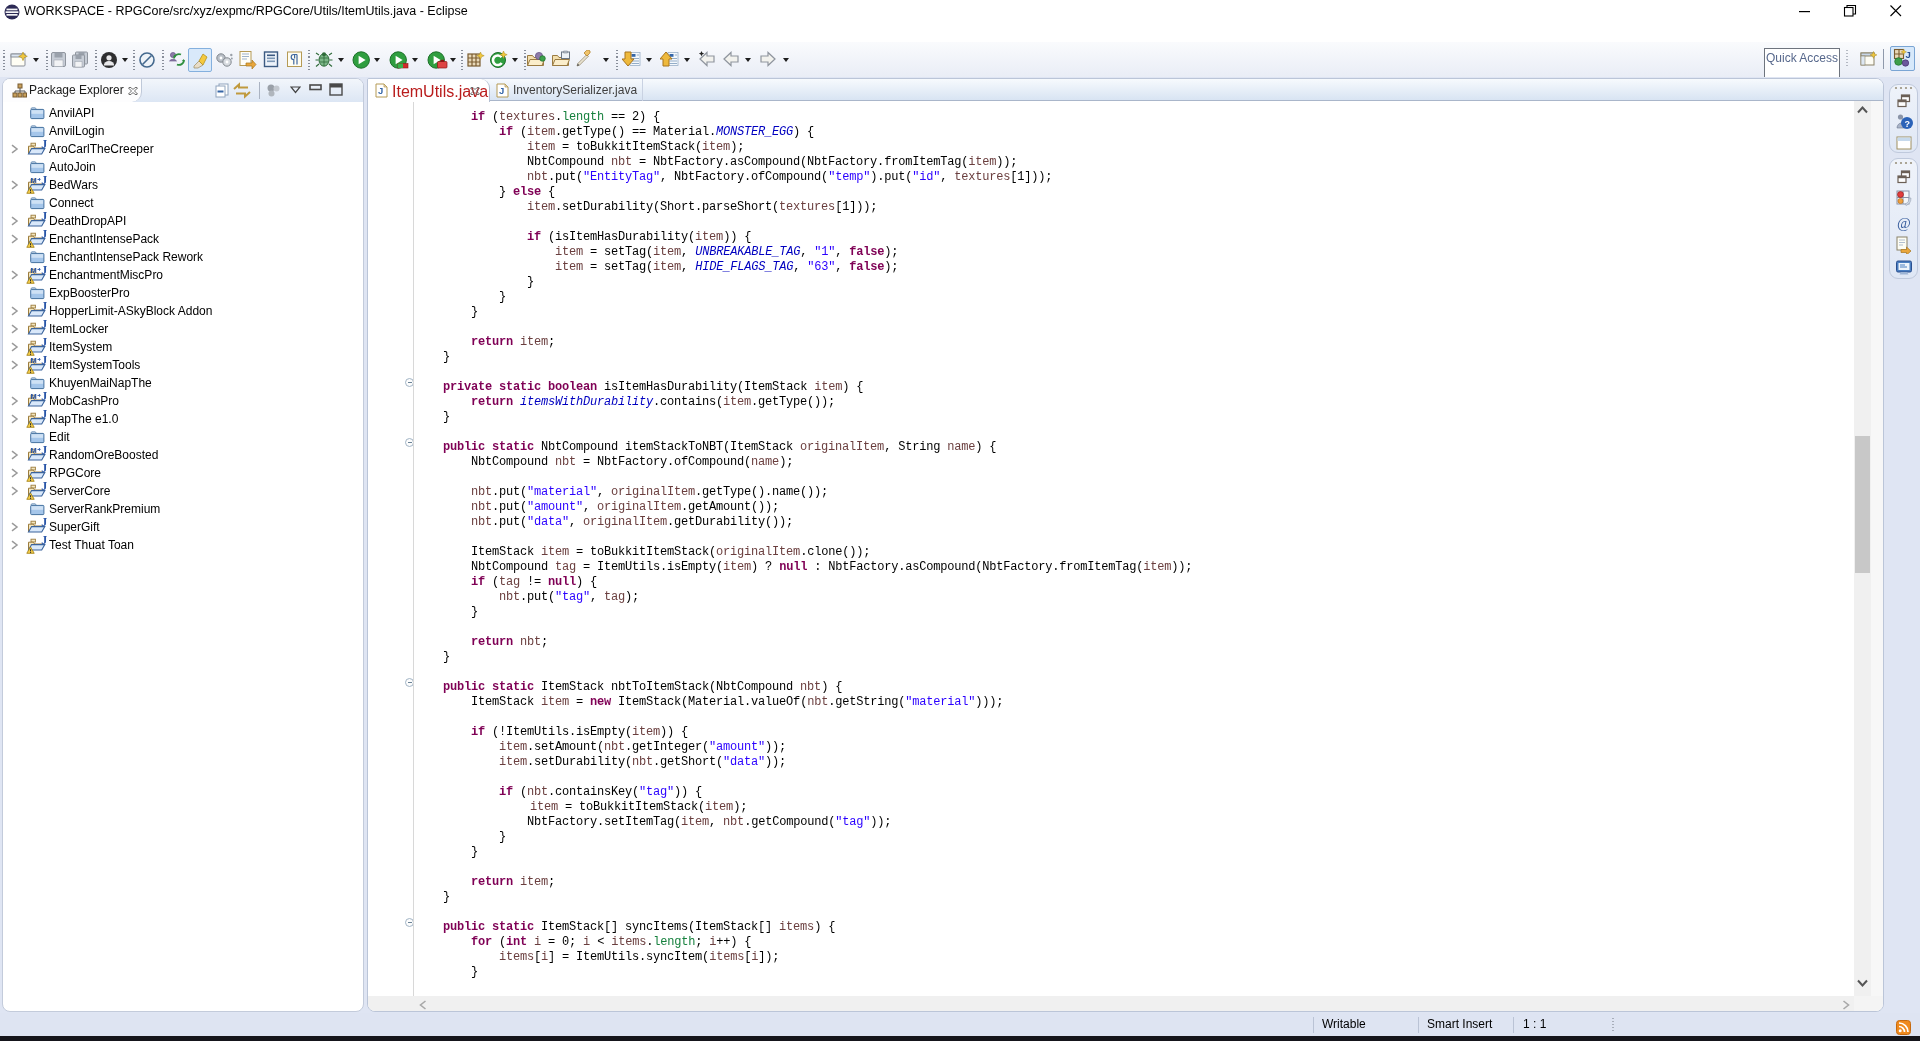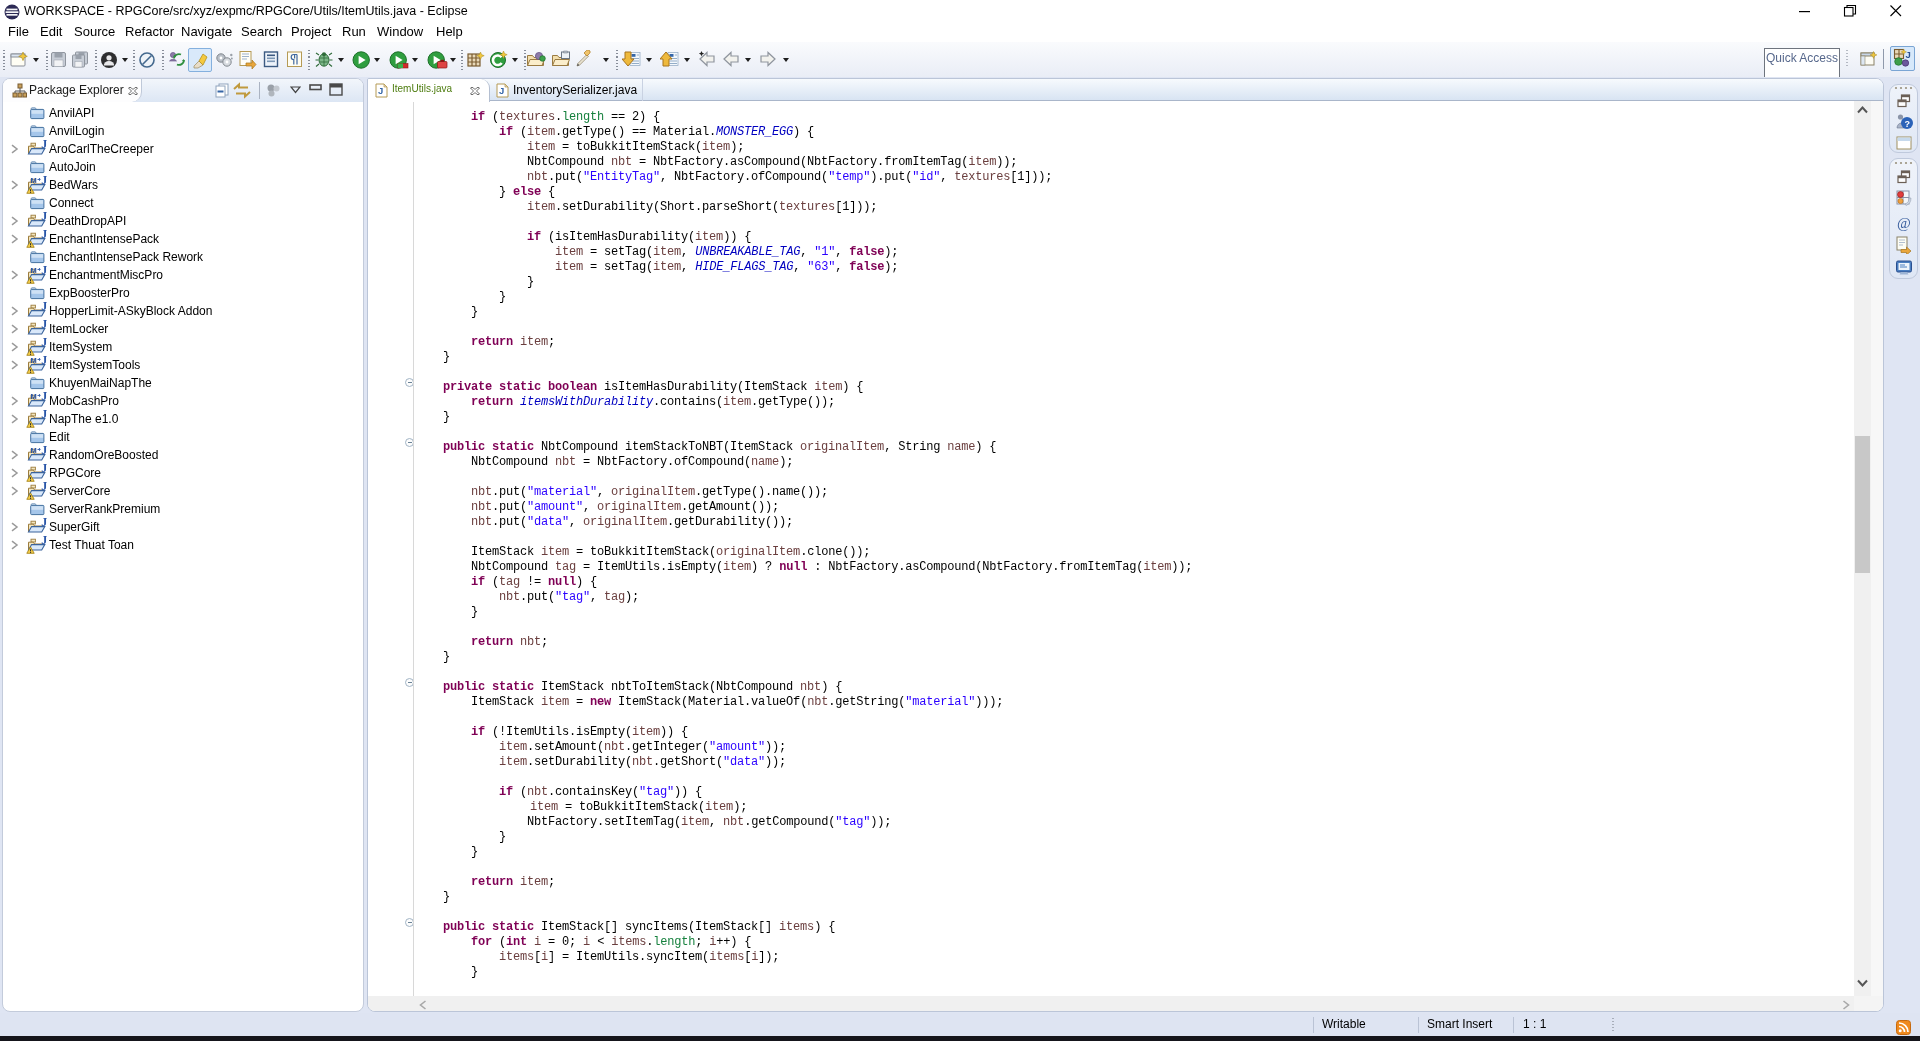--- a/index.html
+++ b/index.html
@@ -24,23 +24,23 @@
 #pkgtablbl { position:absolute; left:26px; top:4px; font-size:12px; color:#1a1a1a; }
 #tree { position:absolute; left:0; top:25px; width:358px; height:905px; font-size:12px; color:#000; overflow:hidden; }
 .trow { position:absolute; left:0; height:18px; width:358px; }
 .tlbl { position:absolute; left:46px; top:1.5px; white-space:pre; }
 .ticon { position:absolute; left:26px; top:1px; }
 .tchev { position:absolute; left:7px; top:4px; }
 
 #editor { position:absolute; left:367px; top:1px; width:1517px; height:934px; background:#fff; border:1px solid #bbc5d8; border-radius:2px 8px 8px 8px; overflow:hidden; }
 #edtabs { position:absolute; left:0; top:0; width:1515px; height:22px; background:linear-gradient(#f7fafd,#d8e4f3); border-bottom:1px solid #aab6ca; }
 #edtab1 { position:absolute; left:0; top:0; width:122px; height:23px; background:#fff; border-right:1px solid #b4bfd1; border-radius:2px 9px 0 0; z-index:2; }
-#edtab1 .lbl { position:absolute; left:24px; top:4px; font-size:10px; color:#4d7c0f; }
+#edtab1 .lbl { position:absolute; left:24px; top:4px; font-size:16px; color:#b91c1c; }
 #edtab2 { position:absolute; left:123px; top:0; width:152px; height:22px; border-right:1px solid #c9d2e2; }
-#edtab2 .lbl { position:absolute; left:22px; top:4px; font-size:12px; color:#000000; }
+#edtab2 .lbl { position:absolute; left:22px; top:4px; font-size:12px; color:#404040; }
 #codewrap { position:absolute; left:0; top:22px; width:1486px; height:895px; background:#fff; overflow:hidden; }
 #gutter { position:absolute; left:15px; top:-6px; width:22px; text-align:right;
   font-family:"Liberation Mono",monospace; font-size:12px; line-height:15px; color:#787878; white-space:pre; }
 #foldcol { position:absolute; left:37px; top:-6px; width:9px; }
 #vline413 { position:absolute; left:45px; top:0; width:1px; height:895px; background:#d8d8d8; }
 #code { position:absolute; left:47px; top:-6px; font-family:"Liberation Mono",monospace; font-size:12px; line-height:15px; letter-spacing:-0.2px; color:#000; white-space:pre; }
 .k { color:#7f0055; font-weight:bold; }
 .s { color:#2a00ff; }
 .v { color:#6a3e3e; }
 .sf { color:#0000c0; font-weight:normal; font-style:italic; }
@@ -80,32 +80,20 @@
       </svg>
  <svg class="abs" style="left:1843px;top:4px" width="14" height="14" viewBox="0 0 14 14">
   <rect x="1.5" y="3.5" width="8.5" height="8.5" fill="none" stroke="#000" stroke-width="1.1"></rect>
   <path d="M4 3.5 V1.5 H12.5 V10 H10" fill="none" stroke="#000" stroke-width="1.1"></path>
  </svg>
  <svg class="abs" style="left:1889px;top:4px" width="14" height="14" viewBox="0 0 14 14">
   <path d="M1.5 1.5 L12 12 M12 1.5 L1.5 12" stroke="#000" stroke-width="1.1"></path>
  </svg>
 </div>
 
-<div id="menubar">
- <span class="mi" style="left:8px">File</span>
- <span class="mi" style="left:40px">Edit</span>
- <span class="mi" style="left:74px">Source</span>
- <span class="mi" style="left:125px">Refactor</span>
- <span class="mi" style="left:181px">Navigate</span>
- <span class="mi" style="left:241px">Search</span>
- <span class="mi" style="left:291px">Project</span>
- <span class="mi" style="left:342px">Run</span>
- <span class="mi" style="left:377px">Window</span>
- <span class="mi" style="left:436px">Help</span>
-</div>
 <div id="toolbar">
 <div class="tsep" style="left:3px"></div>
 <div class="tsep" style="left:46px"></div>
 <div class="tsep" style="left:95px"></div>
 <div class="tsep" style="left:133px"></div>
 <div class="tsep" style="left:162px"></div>
 <div class="tsep" style="left:308px"></div>
 <div class="tsep" style="left:461px"></div>
 <div class="tsep" style="left:524px"></div>
 <div class="tsep" style="left:616px"></div>

